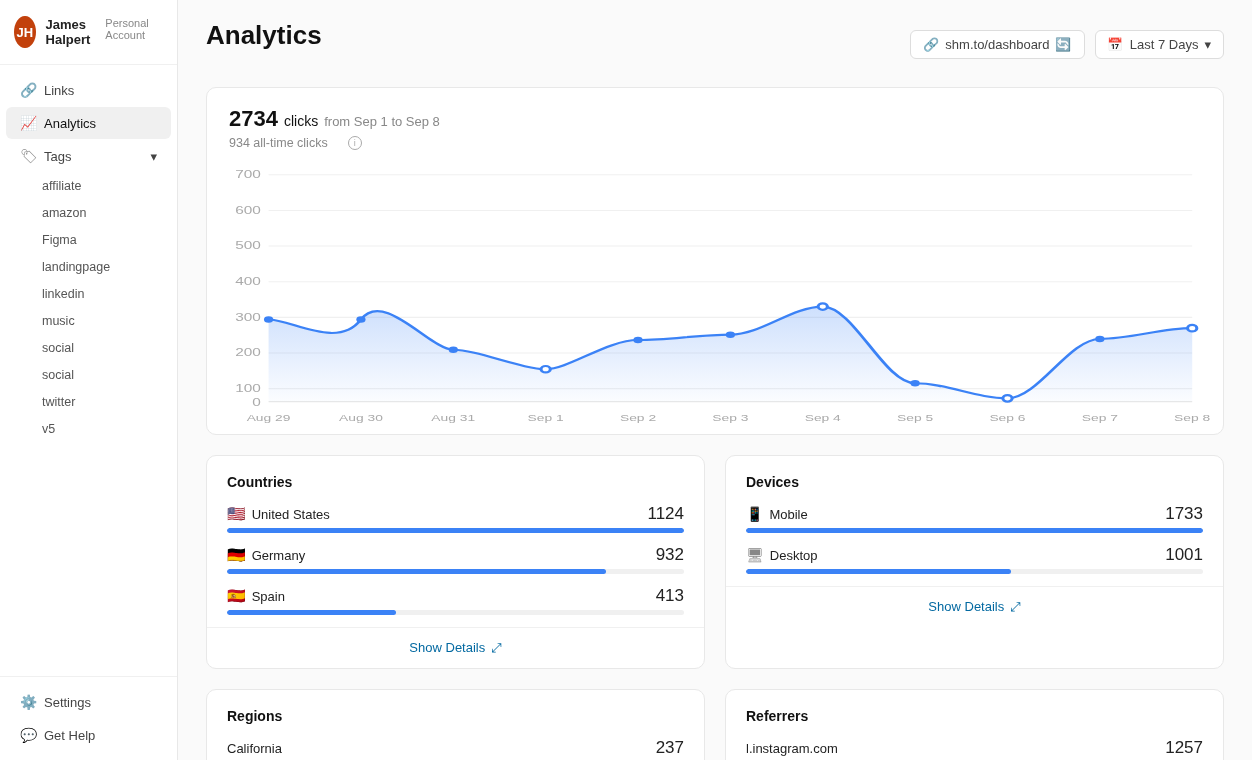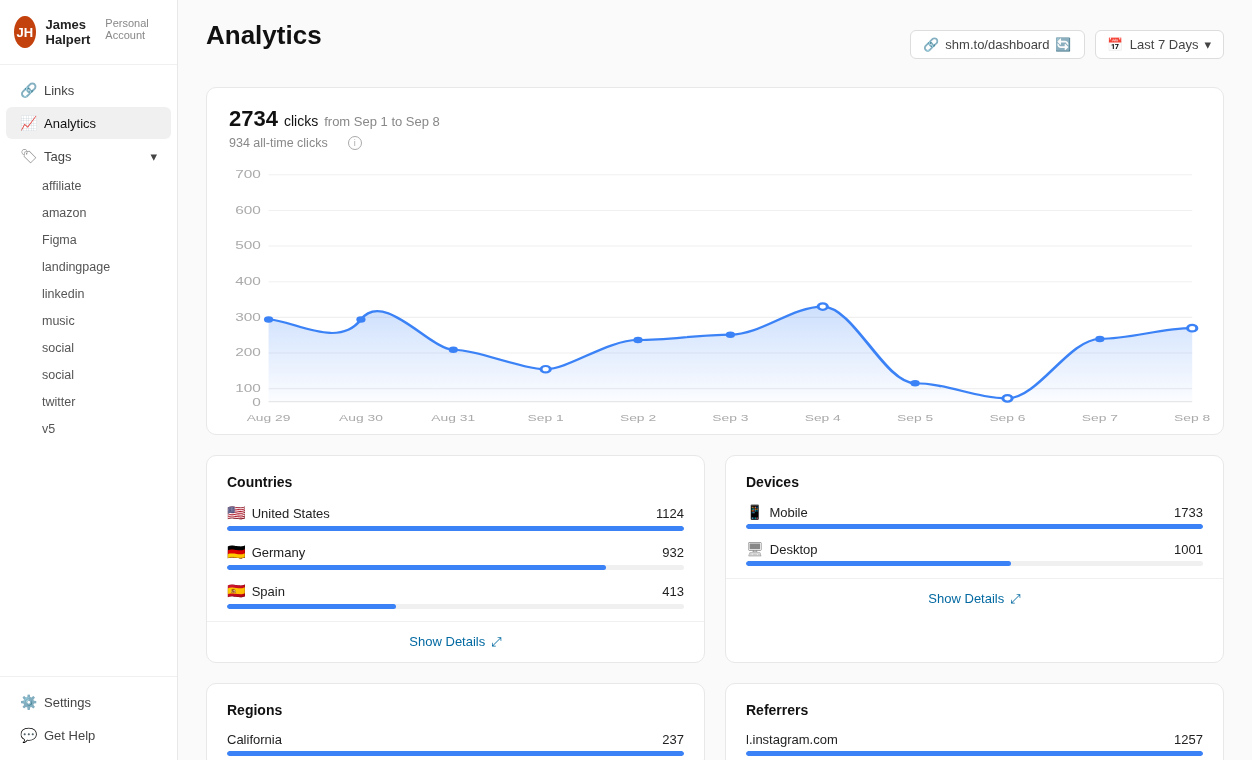--- a/index.html
+++ b/index.html
@@ -121,21 +121,21 @@
       border-radius: 10px;
       border: 1px solid #e8e8e8;
       padding: 18px 20px 0 20px;
       min-width: 0;
     }
     .panel-title { font-size: 14px; font-weight: 600; color: #111; margin-bottom: 14px; }
 
     .bar-row { margin-bottom: 12px; }
     .bar-label-row { display: flex; justify-content: space-between; align-items: center; margin-bottom: 4px; }
     .bar-name { font-size: 13px; color: #222; display: flex; align-items: center; gap: 6px; }
-    .bar-value { font-size: 13px; color: #222; font-weight: 500; }
+    .bar-value { font-size: 17px; color: #222; font-weight: 500; }
     .bar-track { height: 5px; background: #f0f0f0; border-radius: 3px; overflow: hidden; }
     .bar-fill { height: 100%; background: #3b82f6; border-radius: 3px; }
 
     .show-details {
       display: flex; align-items: flex-start; justify-content: center; gap: 6px;
       padding: 12px;
       border-top: 1px solid #f0f0f0;
       margin: 12px -20px 0 -20px;
       font-size: 13px; color: #0369a1;
       cursor: pointer;

